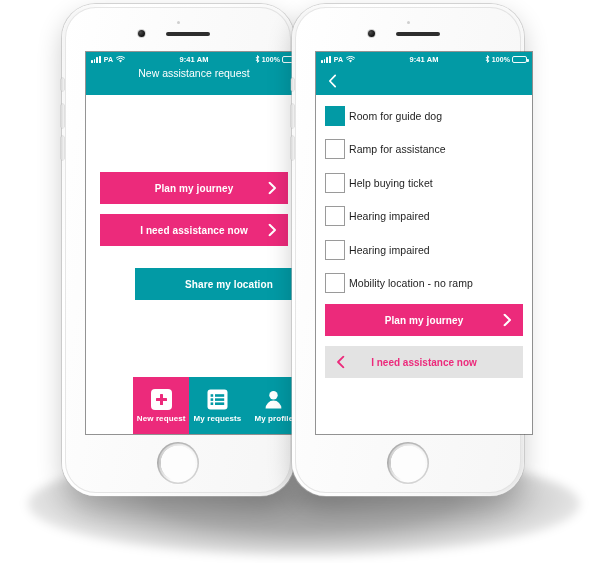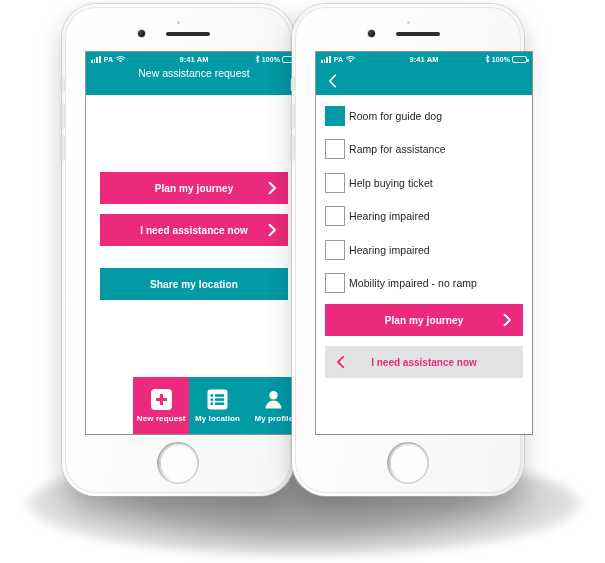--- a/index.html
+++ b/index.html
@@ -214,21 +214,21 @@
     color: #ffffff;
     font-size: 10px;
     font-weight: bold;
     letter-spacing: 0.1px;
     border: none;
     cursor: pointer;
     font-family: "Liberation Sans", sans-serif;
     width: 100%;
   }
   .action-btn.pink { background: var(--pink); }
-  .action-btn.teal { background: var(--teal); }
+  .action-btn.teal { background: var(--teal); margin-left: 35px; }
   .action-btn .chev-r {
     position: absolute; right: 11px; top: 50%; transform: translateY(-50%);
     display: flex;
   }
   .gap-sm { height: 10px; }
   .gap-lg { height: 22px; }
 
   
   .tab-bar {
     height: 57px;
@@ -414,21 +414,21 @@
               <svg width="21" height="21" viewBox="0 0 21 21">
                 <rect x="0.5" y="0.5" width="20" height="20" rx="3" fill="#fff"></rect>
                 <rect x="3.6" y="5.2" width="2.6" height="2.6" fill="#029aa5"></rect>
                 <rect x="3.6" y="9.3" width="2.6" height="2.6" fill="#029aa5"></rect>
                 <rect x="3.6" y="13.4" width="2.6" height="2.6" fill="#029aa5"></rect>
                 <rect x="8" y="5.2" width="9.2" height="2.6" fill="#029aa5"></rect>
                 <rect x="8" y="9.3" width="9.2" height="2.6" fill="#029aa5"></rect>
                 <rect x="8" y="13.4" width="9.2" height="2.6" fill="#029aa5"></rect>
               </svg>
             </span>
-            <span class="tab-label">My location</span>
+            <span class="tab-label">My requests</span>
           </div>
 
           <div class="tab">
             <span class="tab-icon">
               <svg width="21" height="21" viewBox="0 0 21 21">
                 <circle cx="10.5" cy="6.3" r="4.2" fill="#fff"></circle>
                 <path d="M2.6 19.5 a7.9 7.9 0 0 1 15.8 0 Z" fill="#fff"></path>
               </svg>
             </span>
             <span class="tab-label">My profile</span>
@@ -521,21 +521,21 @@
             <span class="check-label">Hearing impaired</span>
           </div>
 
           <div class="check-row">
             <span class="checkbox"></span>
             <span class="check-label">Hearing impaired</span>
           </div>
 
           <div class="check-row">
             <span class="checkbox"></span>
-            <span class="check-label">Mobility impaired - no ramp</span>
+            <span class="check-label">Mobility location - no ramp</span>
           </div>
 
         </div>
 
         <div class="right-buttons">
           <button class="action-btn pink">
             <span>Plan my journey</span>
             <span class="chev-r">
               <svg width="9" height="13" viewBox="0 0 9 13">
                 <path d="M1.6 1.2 L7 6.5 L1.6 11.8" stroke="#fff" stroke-width="2" fill="none" stroke-linecap="round" stroke-linejoin="round"></path>

